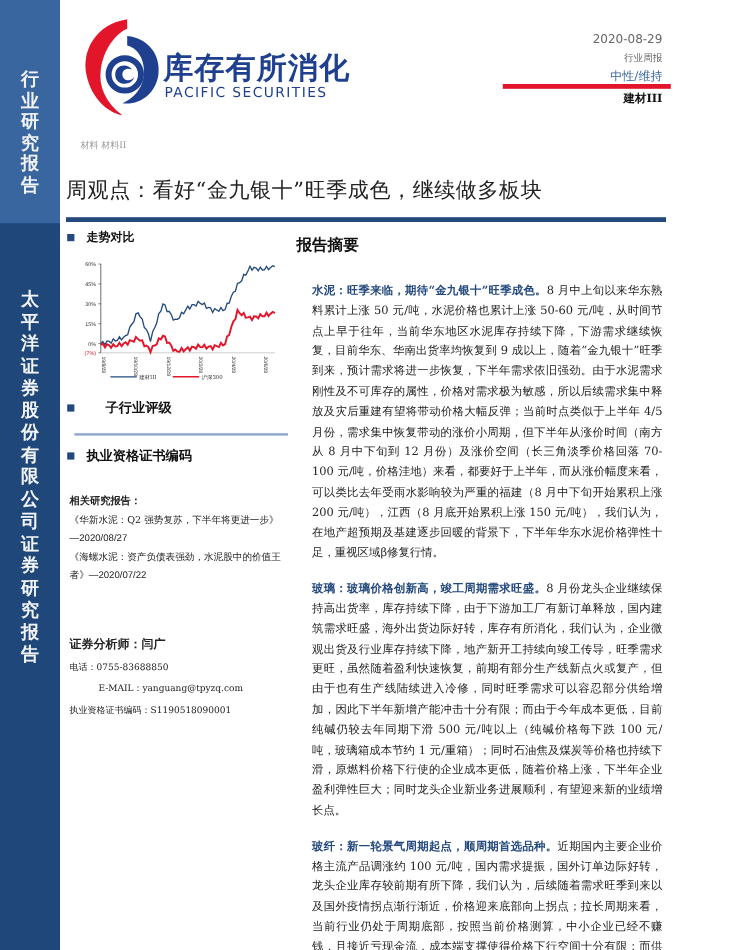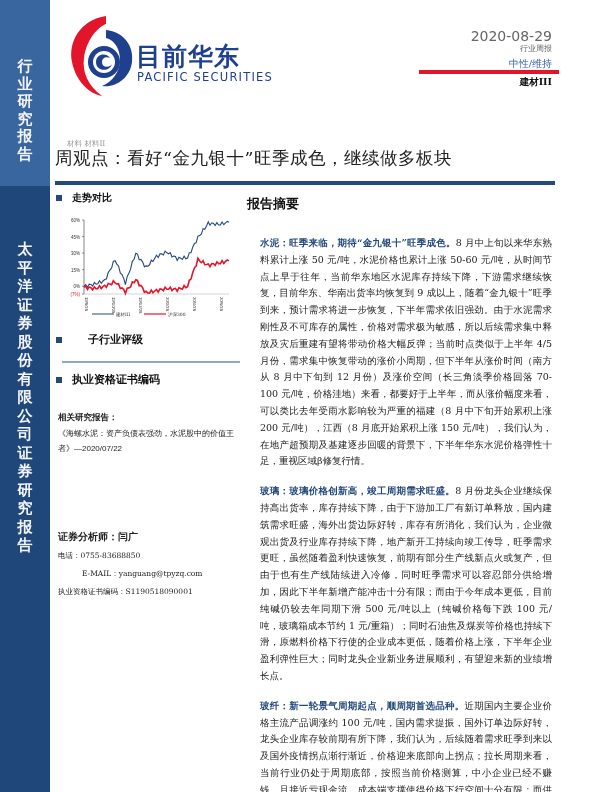--- a/index.html
+++ b/index.html
@@ -9,23 +9,23 @@
     .sidebar { position: absolute; left: 0; top: 0; width: 50px; height: 792px; background: #1f477a; }
     .sidebar-top { position: absolute; left: 0; top: 0; width: 50px; height: 186px; background: #3a66a0; }
     .vtext { position: absolute; left: 0; width: 50px; color: #f2f4f8; font-weight: bold; text-align: center; font-size: 15px; line-height: 17.5px; }
     .vtext span { display: block; }
     .vtext-top { top: 58px; }
     .vtext-main { top: 240px; font-size: 15px; line-height: 18.5px; }
 
     .logo { position: absolute; left: 66px; top: 10px; width: 74px; height: 90px; }
     .brand-cn { position: absolute; left: 136px; top: 40px; font-family: "DejaVu Sans", sans-serif; font-weight: bold; font-size: 25px; color: #1f3f8f; letter-spacing: 1px; }
     .brand-en { position: absolute; left: 137px; top: 70px; font-family: "DejaVu Sans", sans-serif; font-size: 11.5px; color: #1f3f8f; letter-spacing: 1.2px; }
-    .breadcrumb { position: absolute; left: 67px; top: 116px; font-size: 7.5px; color: #999; margin-top: 23px; }
+    .breadcrumb { position: absolute; left: 67px; top: 116px; font-size: 7.5px; color: #999; }
 
-    .meta-date { position: absolute; right: 60px; top: 28px; font-family: "DejaVu Sans", sans-serif; font-size: 14px; color: #666; }
+    .meta-date { position: absolute; right: 60px; top: 28px; font-family: "DejaVu Sans", sans-serif; font-size: 10px; color: #666; }
     .meta-type { position: absolute; right: 60px; top: 43px; font-size: 8px; color: #666; }
     .meta-rating { position: absolute; right: 60px; top: 57px; font-size: 10px; color: #3a66a0; }
     .red-rule { position: absolute; left: 419px; top: 70px; width: 140px; height: 4px; background: #e2152b; }
     .meta-industry { position: absolute; right: 60px; top: 76px; font-size: 9.5px; color: #111; font-weight: bold; }
 
     .title { position: absolute; left: 55px; top: 146px; font-size: 17.5px; color: #222; letter-spacing: 0.5px; }
     .title-rule { position: absolute; left: 55px; top: 181px; width: 500px; height: 4px; background: #24497d; }
     .sec-head { position: absolute; left: 56px; font-size: 10px; font-weight: bold; color: #111; display: flex; align-items: center; }
     .sq { display: inline-block; width: 6px; height: 6px; background: #24497d; margin-right: 10px; }
     .sec-head.big { font-size: 11px; }
@@ -79,21 +79,21 @@
     <span>告</span>
   </div>
 
 <svg class="logo" viewBox="0 0 74 90">
   <path d="M40 6 C14 10 2 32 6 52 C10 72 24 84 36 86 C22 76 16 62 18 48 C20 32 30 18 40 14 Z" fill="#e2152b"></path>
   <path d="M40 20 C58 22 68 36 66 52 C64 68 50 78 36 76 C46 72 54 62 54 50 C54 38 48 30 40 28 Z" fill="#1f3f8f"></path>
   <circle cx="38" cy="52" r="16" fill="#1f3f8f"></circle>
   <circle cx="38" cy="52" r="11" fill="#ffffff"></circle>
   <path d="M30 52 C30 44 40 42 44 48 C40 46 36 48 36 52 C36 58 44 58 46 54 C44 62 30 62 30 52 Z" fill="#1f3f8f"></path>
 </svg>
-<div class="brand-cn">目前华东</div>
+<div class="brand-cn">库存有所消化</div>
 <div class="brand-en">PACIFIC SECURITIES</div>
 <div class="breadcrumb">材料  材料II</div>
 
 <div class="meta-date">2020-08-29</div>
 <div class="meta-type">行业周报</div>
 <div class="meta-rating">中性/维持</div>
 <div class="red-rule"></div>
 <div class="meta-industry">建材III</div>
 
 <div class="title">周观点：看好“金九银十”旺季成色，继续做多板块</div>
@@ -139,20 +139,23 @@
 </div>
 <div class="hrule" style="top:361px;"></div>
 <div class="sec-head big" style="top:372px;">
   <span class="sq"></span>
   <span>执业资格证书编码</span>
 </div>
 
 <div class="related-title">相关研究报告：</div>
 <div class="related">
   <div class="item">
+    <span>《华新水泥：Q2 强势复苏，下半年将更进一步》</span><span class="num">—2020/08/27</span>
+  </div>
+  <div class="item">
     <span>《海螺水泥：资产负债表强劲，水泥股中的价值王者》</span><span class="num">—2020/07/22</span>
   </div>
 </div>
 
 <div class="analyst">证券分析师：闫广</div>
 <div class="contact" style="top:551px;">电话：0755-83688850</div>
 <div class="contact" style="top:569px;margin-left:24px;">E-MAIL：yanguang@tpyzq.com</div>
 <div class="contact" style="top:587px;">执业资格证书编码：S1190518090001</div>
 
 <div class="abstract-title">报告摘要</div>

